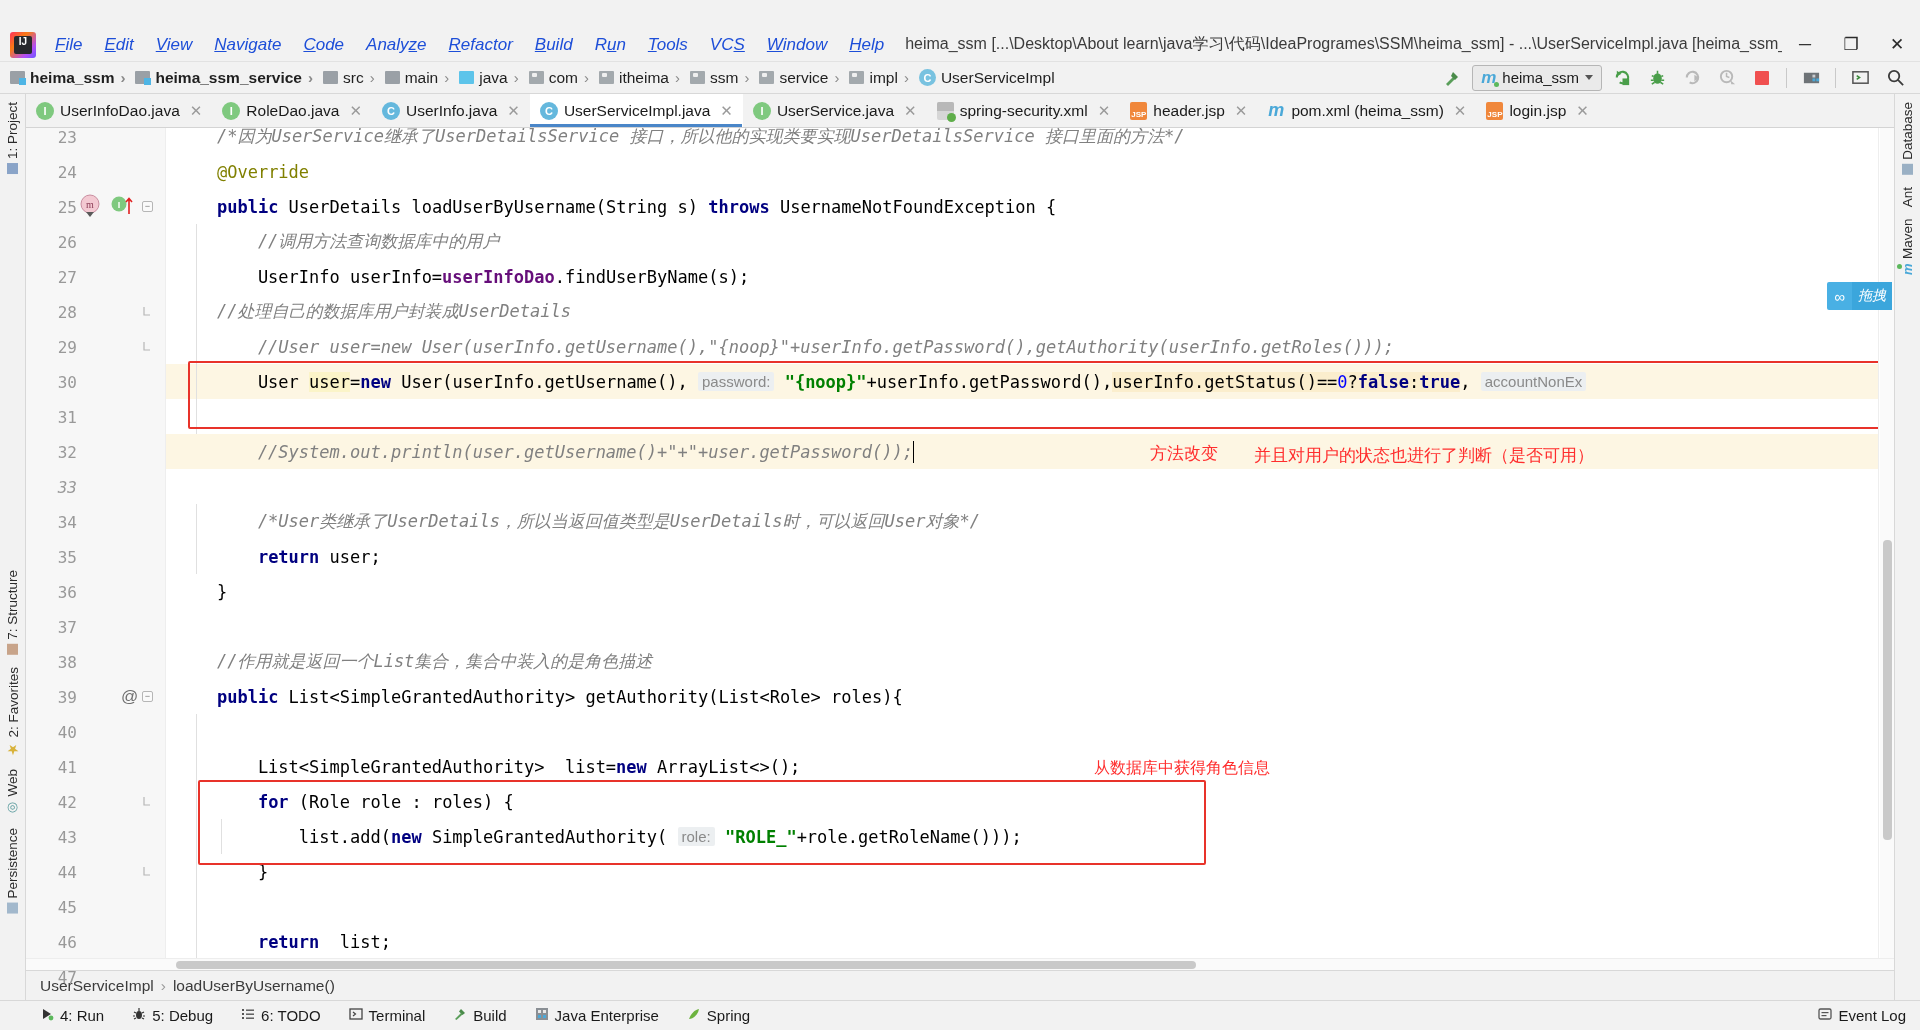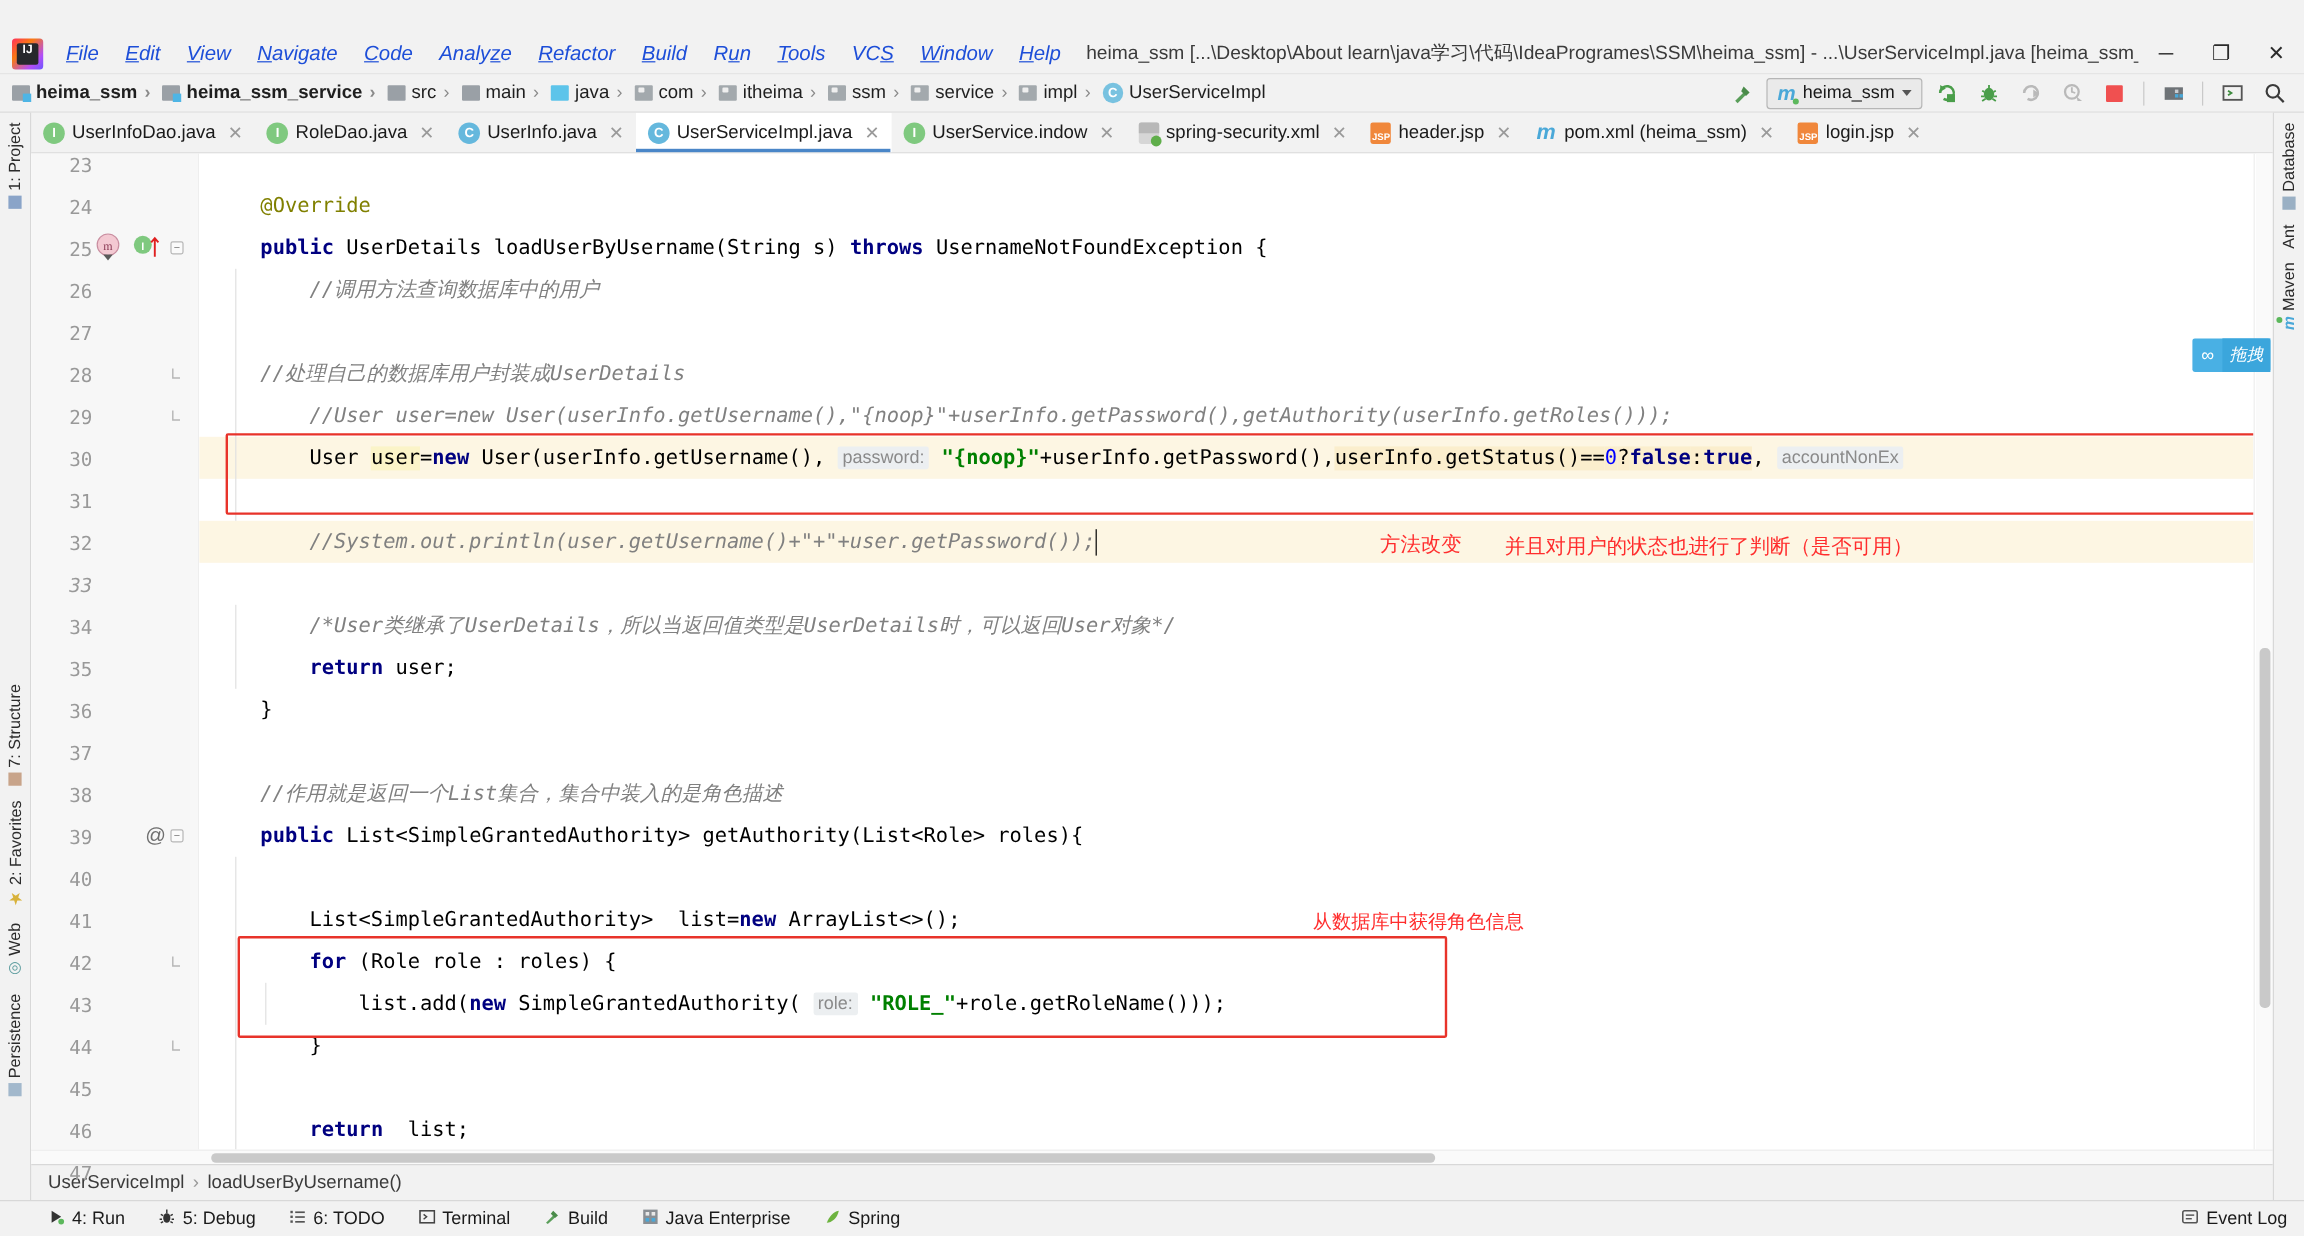--- a/index.html
+++ b/index.html
@@ -370,21 +370,21 @@
           <span>UserInfo.java</span>
           <span class="x">✕</span>
         </div>
         <div class="etab active">
           <span class="ti c">C</span>
           <span>UserServiceImpl.java</span>
           <span class="x">✕</span>
         </div>
         <div class="etab">
           <span class="ti i">I</span>
-          <span>UserService.indow</span>
+          <span>UserService.java</span>
           <span class="x">✕</span>
         </div>
         <div class="etab">
           <span class="ti xml sec"></span>
           <span>spring-security.xml</span>
           <span class="x">✕</span>
         </div>
         <div class="etab">
           <span class="ti jsp">JSP</span>
           <span>header.jsp</span>
@@ -461,23 +461,25 @@
                 <path d="M2 1 L2 9 L8 9" stroke="#b6b6b6" stroke-width="1.2" fill="none"></path>
               </svg>
             </div>
             <div class="fold" style="left: 116px; top: 738px; border: none; background: none;">
               <svg width="11" height="11" viewBox="0 0 11 11">
                 <path d="M2 1 L2 9 L8 9" stroke="#b6b6b6" stroke-width="1.2" fill="none"></path>
               </svg>
             </div>
           </div>
         <div class="code-area" id="codearea">
+            <div class="line" style="top: -9px;"><span class="t cmt">    /*因为UserService继承了UserDetailsService 接口，所以他的实现类要实现UserDetailsService 接口里面的方法*/</span></div>
             <div class="line" style="top: 26px;"><span class="t plain">    </span><span class="t anno">@Override</span></div>
             <div class="line" style="top: 61px;"><span class="t plain">    </span><span class="t kw">public</span><span class="t plain"> UserDetails loadUserByUsername(String s) </span><span class="t kw">throws</span><span class="t plain"> UsernameNotFoundException {</span></div>
             <div class="line" style="top: 96px;"><span class="t cmt">        //调用方法查询数据库中的用户</span></div>
+            <div class="line" style="top: 131px;"><span class="t plain">        UserInfo userInfo=</span><span class="t fld">userInfoDao</span><span class="t plain">.findUserByName(s);</span></div>
             <div class="line" style="top: 166px;"><span class="t cmt">    //处理自己的数据库用户封装成UserDetails</span></div>
             <div class="line" style="top: 201px;"><span class="t cmt">        //User user=new User(userInfo.getUsername(),"{noop}"+userInfo.getPassword(),getAuthority(userInfo.getRoles()));</span></div>
             <div class="line hl-line" style="top: 236px;"><span class="t plain">        User </span><span class="t plain sel-ident">user</span><span class="t plain">=</span><span class="t kw">new</span><span class="t plain"> User(userInfo.getUsername(), </span><span class="t hintparam">password:</span><span class="t plain"> </span><span class="t str">"{noop}"</span><span class="t plain">+userInfo.getPassword(),</span><span class="t plain" style="background: rgb(251, 238, 205);">userInfo.getStatus()==</span><span class="t num" style="background: rgb(251, 238, 205);">0</span><span class="t plain" style="background: rgb(251, 238, 205);">?</span><span class="t kw" style="background: rgb(251, 238, 205);">false</span><span class="t plain" style="background: rgb(251, 238, 205);">:</span><span class="t kw" style="background: rgb(251, 238, 205);">true</span><span class="t plain">, </span><span class="t hintparam">accountNonEx</span></div>
             <div class="line" style="top: 271px;"></div>
             <div class="line hl-line" style="top: 306px;"><span class="t cmt">        //System.out.println(user.getUsername()+"+"+user.getPassword());</span><span class="caret"></span></div>
             <div class="line" style="top: 341px;"></div>
             <div class="line" style="top: 376px;"><span class="t cmt">        /*User类继承了UserDetails，所以当返回值类型是UserDetails时，可以返回User对象*/</span></div>
             <div class="line" style="top: 411px;"><span class="t plain">        </span><span class="t kw">return</span><span class="t plain"> user;</span></div>
             <div class="line" style="top: 446px;"><span class="t plain">    }</span></div>
             <div class="line" style="top: 481px;"></div>

